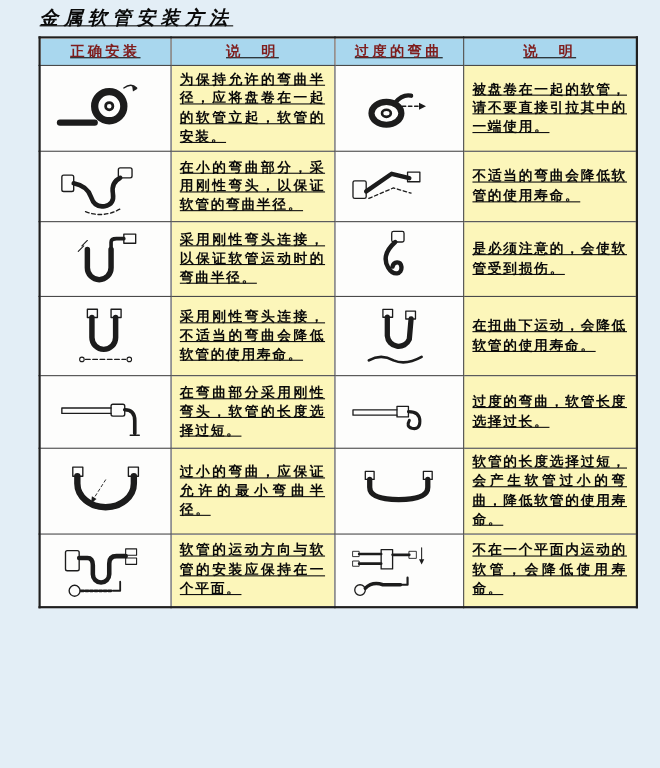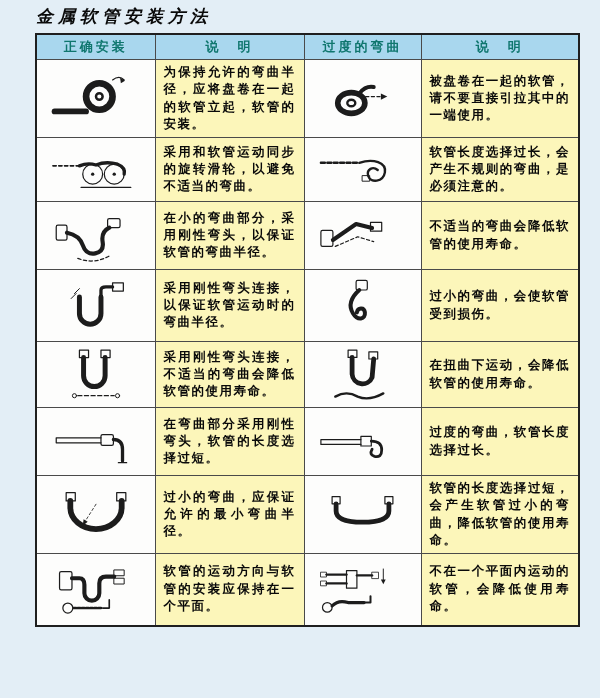--- a/index.html
+++ b/index.html
@@ -3,21 +3,21 @@
 <meta charset="utf-8">
 <style>
   html,body{margin:0;padding:0;}
   body{
     width:600px;height:698px;
     background:var(--page-bg,#e3eef6);
     font-family:"Liberation Sans",sans-serif;
     color:#111;
     overflow:hidden;
   }
-  .page{padding-top:3px;}
+  .page{padding-top:3px;text-decoration:underline;}
   .title{
     margin:2px 0 5px 36px;
     font-family:"DejaVu Serif",serif;
     font-style:italic;
     font-weight:bold;
     font-size:17px;
     letter-spacing:5px;
     color:#0a0a0a;
   }
   table{
@@ -28,21 +28,21 @@
     border:2px solid #1f1f1f;
     background:#fff;
   }
   th,td{border:1px solid #4a4a4a;padding:0;overflow:hidden;}
   th{
     background:var(--header-bg,#a9d7ee);
     height:24px;
     font-size:13px;
     font-weight:bold;
     letter-spacing:3px;
-    color:#0f766e;
+    color:#7f1d1d;
   }
   td.img{
     background:var(--cell-bg,#fdfdfc);
     text-align:center;
     vertical-align:middle;
   }
   td.desc{
     background:var(--desc-bg,#fcf6ba);
     font-size:12.5px;
     font-weight:bold;
@@ -228,34 +228,20 @@
     <td class="desc">为保持允许的弯曲半径，应将盘卷在一起的软管立起，软管的安装。</td>
     <td class="img">
       <svg class="illus" width="105" height="56" viewBox="0 0 120 70">
               <use href="#coiled-hose-pulled-icon"></use>
             </svg>
     </td>
     <td class="desc">被盘卷在一起的软管，请不要直接引拉其中的一端使用。</td>
   </tr>
 
 
-  <tr>
-    <td class="img">
-      <svg class="illus" width="108" height="58" viewBox="0 0 120 70">
-              <use href="#rotating-pulleys-icon"></use>
-            </svg>
-    </td>
-    <td class="desc">采用和软管运动同步的旋转滑轮，以避免不适当的弯曲。</td>
-    <td class="img">
-      <svg class="illus" width="105" height="56" viewBox="0 0 120 70">
-              <use href="#excess-length-loop-icon"></use>
-            </svg>
-    </td>
-    <td class="desc">软管长度选择过长，会产生不规则的弯曲，是必须注意的。</td>
-  </tr>
 
   <tr>
     <td class="img">
       <svg class="illus" width="108" height="58" viewBox="0 0 120 70">
               <use href="#rigid-elbow-small-bend-icon"></use>
             </svg>
     </td>
     <td class="desc">在小的弯曲部分，采用刚性弯头，以保证软管的弯曲半径。</td>
     <td class="img">
       <svg class="illus" width="105" height="56" viewBox="0 0 120 70">
@@ -270,21 +256,21 @@
       <svg class="illus" width="108" height="58" viewBox="0 0 120 70">
               <use href="#rigid-elbow-u-icon"></use>
             </svg>
     </td>
     <td class="desc">采用刚性弯头连接，以保证软管运动时的弯曲半径。</td>
     <td class="img">
       <svg class="illus" width="105" height="56" viewBox="0 0 120 70">
               <use href="#tight-hook-bend-icon"></use>
             </svg>
     </td>
-    <td class="desc">过小的弯曲，会使软管受到损伤。</td>
+    <td class="desc">是必须注意的，会使软管受到损伤。</td>
   </tr>
 
   <tr>
     <td class="img">
       <svg class="illus" width="108" height="58" viewBox="0 0 120 70">
               <use href="#inline-motion-u-icon"></use>
             </svg>
     </td>
     <td class="desc">采用刚性弯头连接，不适当的弯曲会降低软管的使用寿命。</td>
     <td class="img">

